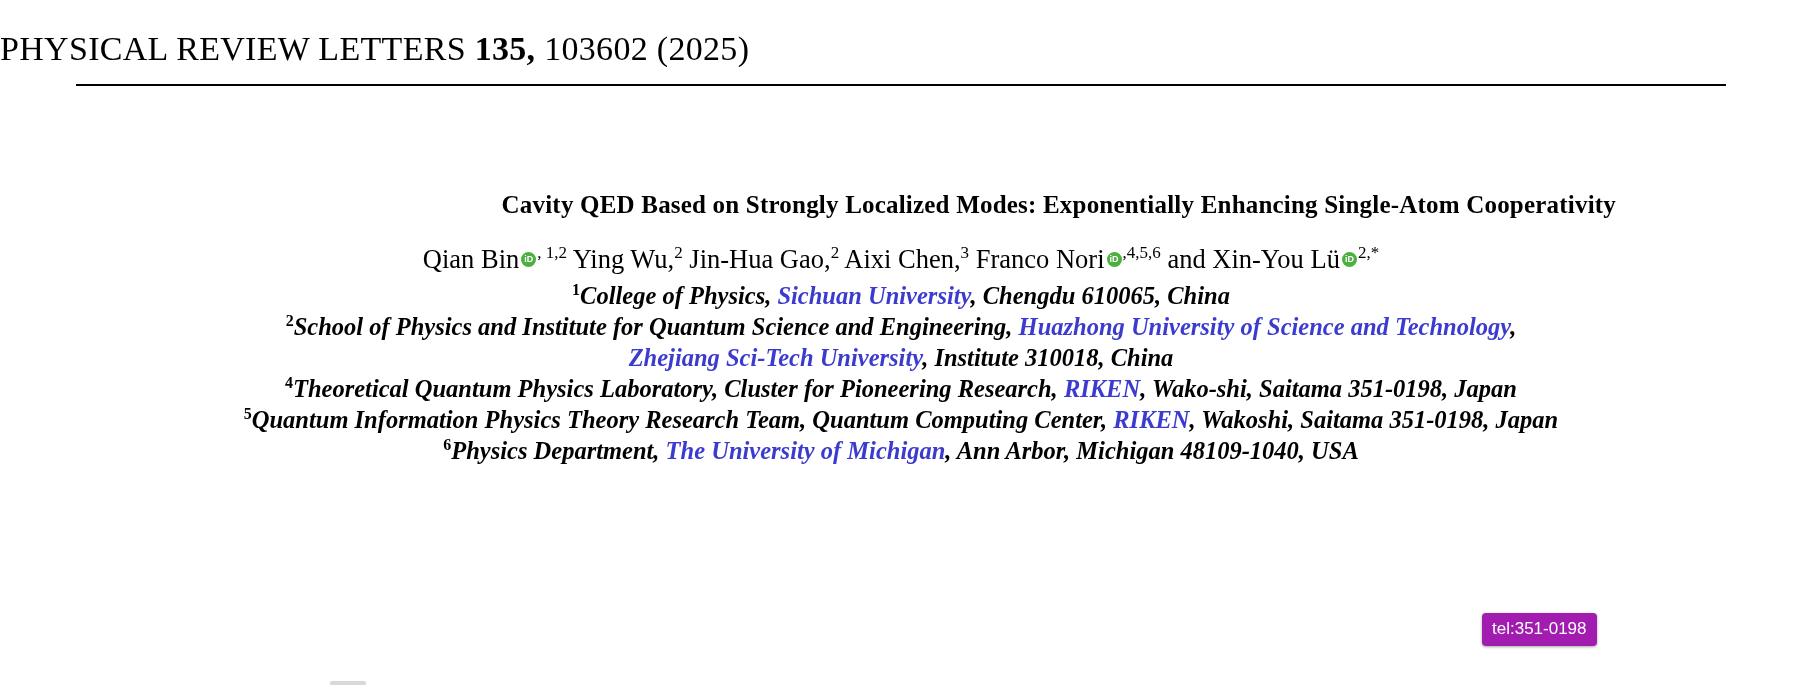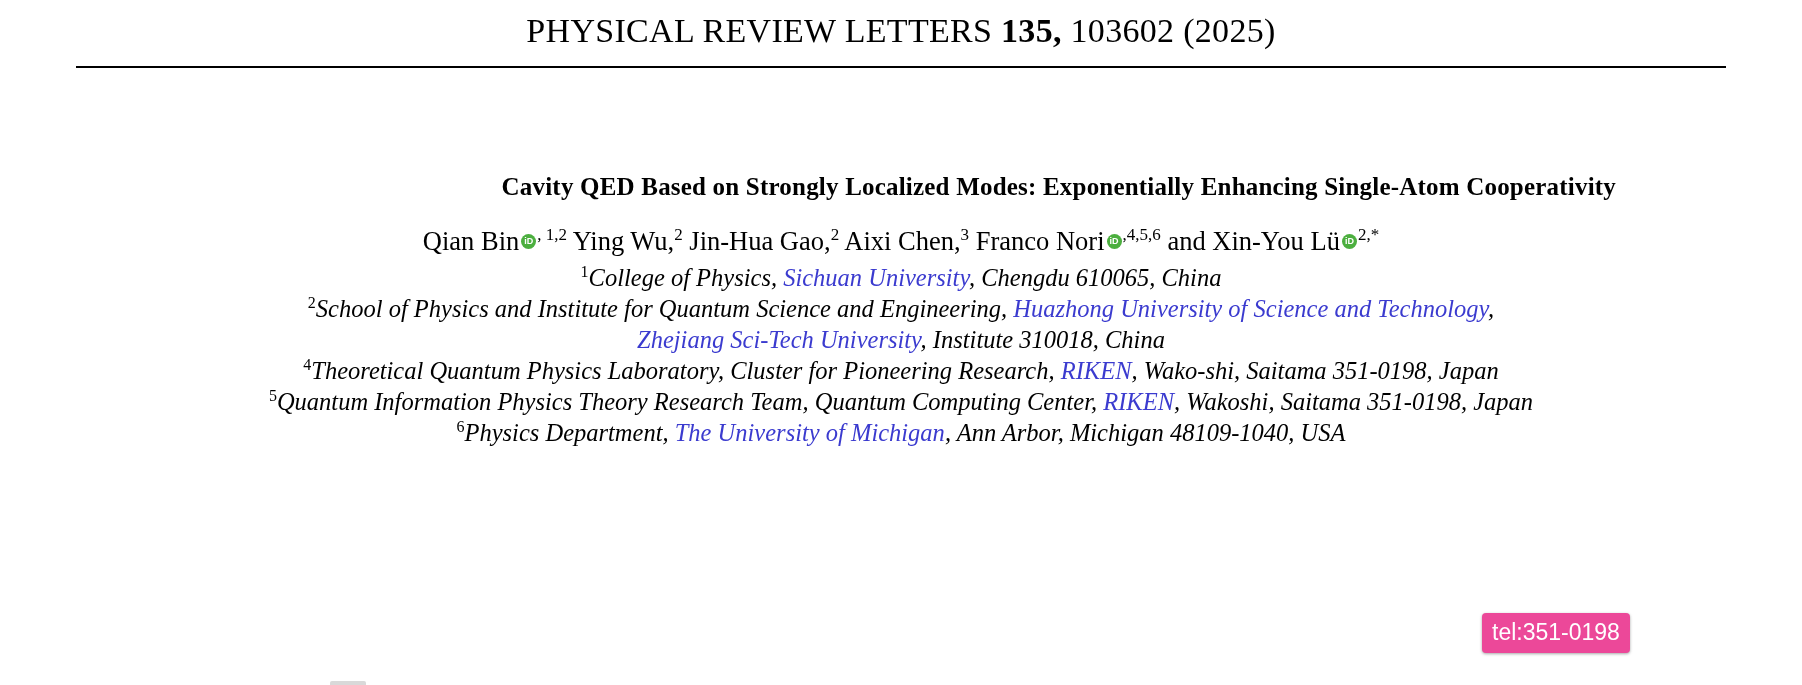--- a/index.html
+++ b/index.html
@@ -17,25 +17,25 @@
 
   .page {
     position: relative;
     width: 1802px;
     height: 685px;
     background: #ffffff;
   }
 
   
   .journal-header {
-    text-align: center;
+    text-align: left;
     font-family: "Liberation Serif", serif;
     font-size: 34px;
     letter-spacing: 0.3px;
-    padding-top: 12px;
+    padding-top: 30px;
     color: #000;
   }
   .journal-header .vol {
     font-weight: bold;
   }
 
   .header-rule {
     width: 1650px;
     margin: 16px auto 0 auto;
     border-top: 2px solid #000;
@@ -99,41 +99,42 @@
     margin: 4px auto 0 auto;
     width: 1620px;
     text-align: center;
     font-family: "Liberation Serif", serif;
     font-style: italic;
     font-size: 24.5px;
     line-height: 31px;
   }
   .affiliations .aff {
     display: block;
+    font-weight: bold;
   }
   .affiliations sup {
     font-size: 16px;
     vertical-align: super;
     line-height: 0;
     font-style: normal;
   }
   .inst-link {
     color: #3b3bcf;
     text-decoration: none;
   }
 
   
   .tooltip {
     position: absolute;
     left: 1482px;
     top: 613px;
-    background: #ec4899;
+    background: #a21caf;
     color: #ffffff;
     font-family: "Liberation Sans", sans-serif;
-    font-size: 23px;
+    font-size: 17px;
     padding: 6px 10px 7px 10px;
     border-radius: 4px;
     box-shadow: 0 1px 3px rgba(0,0,0,0.35);
     white-space: nowrap;
   }
 
   
   .bottom-stub {
     position: absolute;
     left: 330px;

